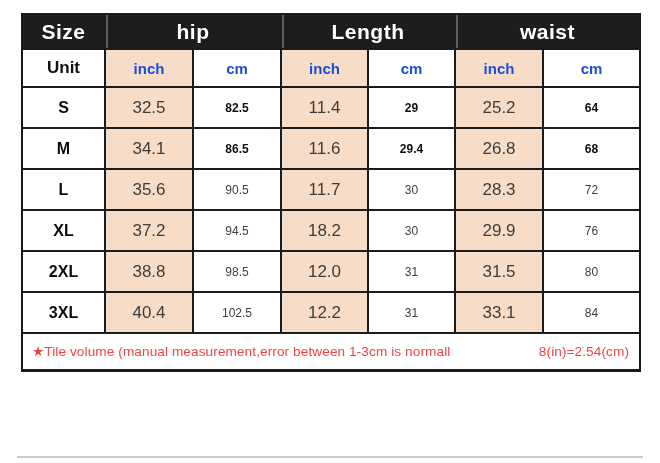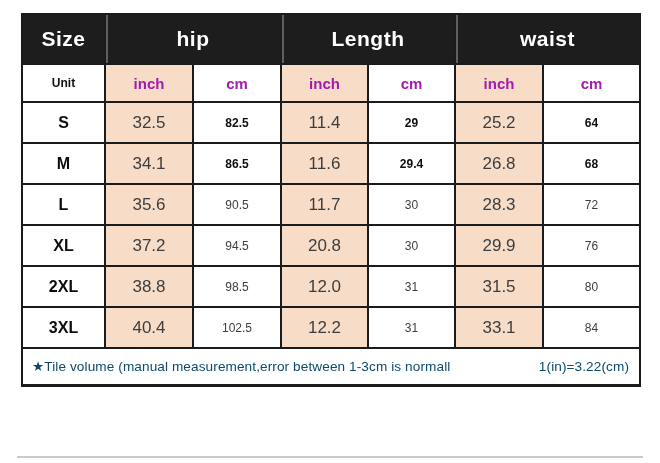--- a/index.html
+++ b/index.html
@@ -28,59 +28,59 @@
     background: #ffffff;
   }
   .size-table td, .size-table th {
     border: 2px solid var(--border-c);
     text-align: center;
     vertical-align: middle;
     overflow: hidden;
     white-space: nowrap;
   }
 
-  tr.header-row { height: 50px; }
+  tr.header-row { height: 35px; }
   tr.header-row th {
     background: var(--header-bg);
     color: var(--header-text);
     font-size: 21px;
     font-weight: bold;
     letter-spacing: 0.5px;
   }
   tr.header-row th.sep { box-shadow: inset 2px 0 0 #5f5f5f; }
 
   tr.unit-row { height: 38px; }
   tr.unit-row td {
-    font-size: 12px;
+    font-size: 17px;
     font-weight: bold;
     color: #111111;
   }
 
   tbody tr { height: 41px; }
 
   .size-cell {
     font-size: 16px;
     font-weight: bold;
     color: #0c0c0c;
     background: #ffffff;
   }
   .inch-cell { background: var(--inch-bg); color: var(--value-c); font-size: 17px; }
   .cm-cell   { background: #ffffff;       color: var(--value-c); font-size: 12px; }
   .cm-cell.bold { font-weight: bold; color: var(--bold-c); }
-  tr.unit-row td.inch-cell, tr.unit-row td.cm-cell { color: #a21caf; font-size: 15px; }
+  tr.unit-row td.inch-cell, tr.unit-row td.cm-cell { color: #1d4ed8; font-size: 15px; }
 
   tr.footer-row { height: 37px; }
   tr.footer-row td { background: #ffffff; }
   .footer-flex {
     display: flex;
     justify-content: space-between;
     align-items: center;
     padding: 0 10px 0 9px;
     font-size: 13.6px;
-    color: #0c4a6e;
+    color: #ef4444;
   }
   .footer-note { letter-spacing: 0.1px; }
   .footer-conv { letter-spacing: 0.1px; }
 
   .table-shadow {
     position: absolute;
     left: 17px;
     top: 456px;
     width: 626px;
     height: 2px;
@@ -145,21 +145,21 @@
           <td class="cm-cell">90.5</td>
           <td class="inch-cell">11.7</td>
           <td class="cm-cell">30</td>
           <td class="inch-cell">28.3</td>
           <td class="cm-cell">72</td>
         </tr>
         <tr>
           <td class="size-cell">XL</td>
           <td class="inch-cell">37.2</td>
           <td class="cm-cell">94.5</td>
-          <td class="inch-cell">20.8</td>
+          <td class="inch-cell">18.2</td>
           <td class="cm-cell">30</td>
           <td class="inch-cell">29.9</td>
           <td class="cm-cell">76</td>
         </tr>
         <tr>
           <td class="size-cell">2XL</td>
           <td class="inch-cell">38.8</td>
           <td class="cm-cell">98.5</td>
           <td class="inch-cell">12.0</td>
           <td class="cm-cell">31</td>
@@ -174,21 +174,21 @@
           <td class="cm-cell">31</td>
           <td class="inch-cell">33.1</td>
           <td class="cm-cell">84</td>
         </tr>
       </tbody>
     <tfoot>
       <tr class="footer-row">
         <td colspan="7">
           <div class="footer-flex">
             <span class="footer-note">★Tile volume (manual measurement,error between 1-3cm is normall</span>
-            <span class="footer-conv">1(in)=3.22(cm)</span>
+            <span class="footer-conv">8(in)=2.54(cm)</span>
           </div>
         </td>
       </tr>
     </tfoot>
   </table>
 
   <div class="table-shadow"></div>
 </div>
 
 </body></html>

